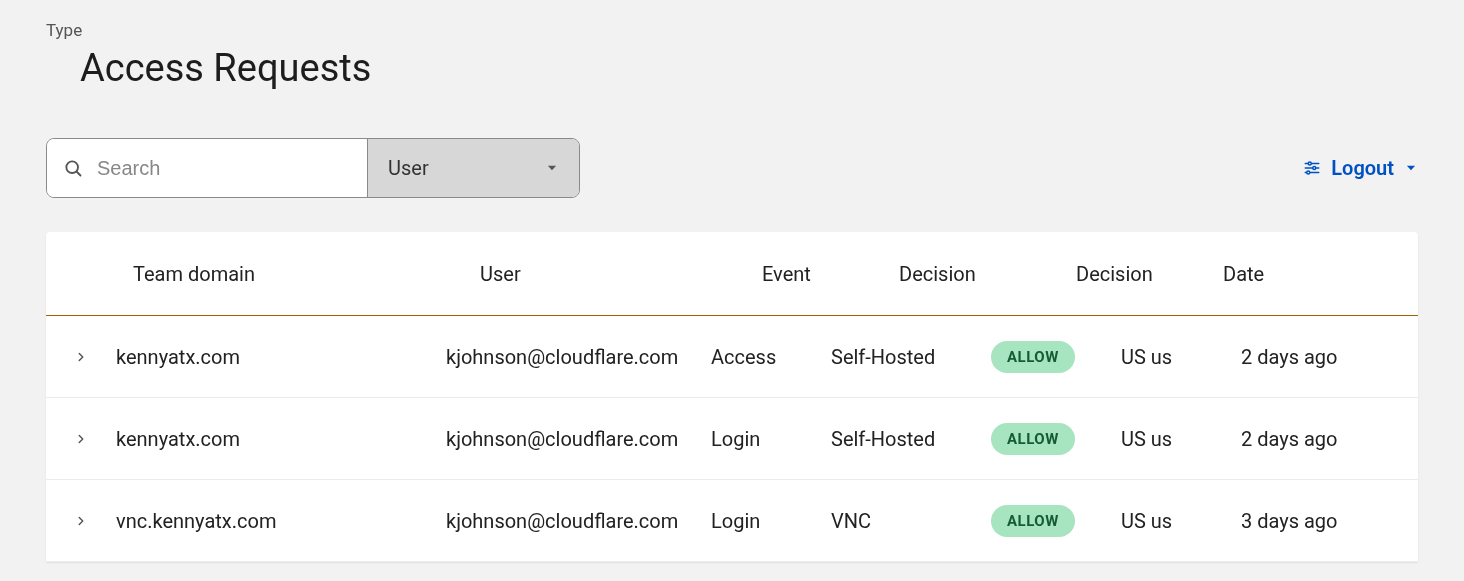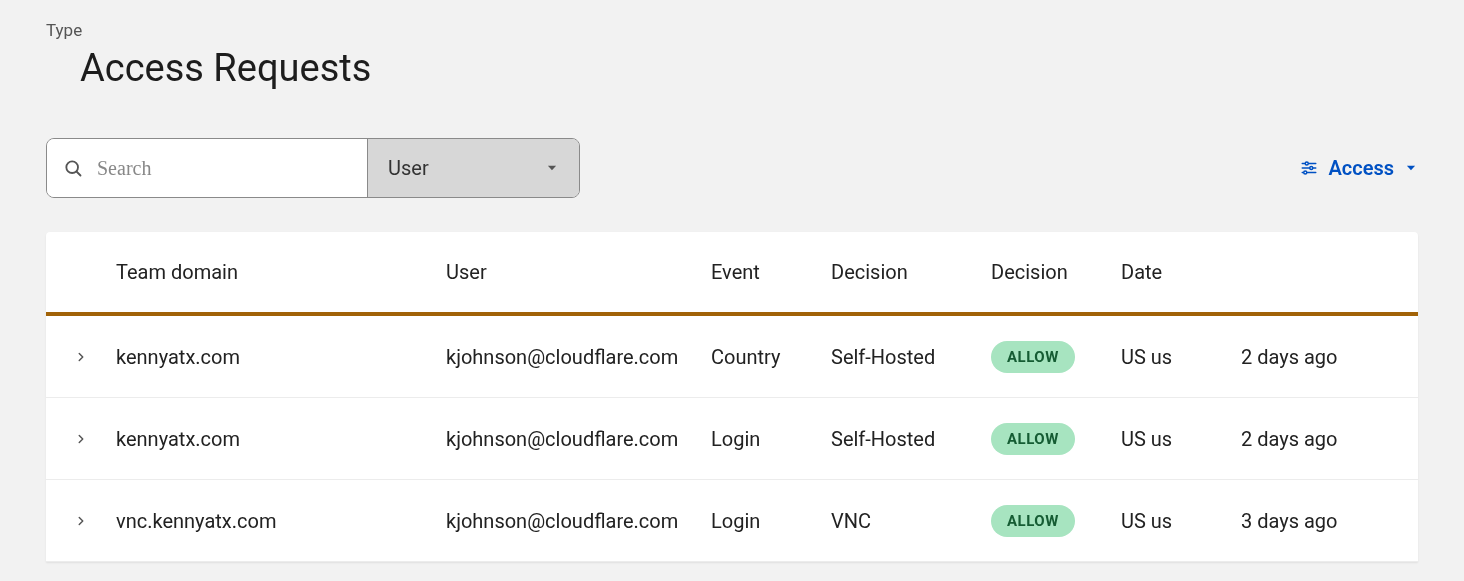--- a/index.html
+++ b/index.html
@@ -49,21 +49,20 @@
   }
   .search-box svg { flex: none; }
   .search-input {
     border: none;
     outline: none;
     font-size: 20px;
     color: #333;
     background: transparent;
     margin-left: 14px;
     width: 100%;
-    font-family: Liberation Serif, serif;
   }
   .search-input::placeholder { color: #888; }
   .search-select {
     display: flex;
     align-items: center;
     justify-content: space-between;
     background: #d7d7d7;
     border-left: 1px solid #8a8a8a;
     padding: 0 20px;
     width: 212px;
@@ -86,22 +85,23 @@
     border-radius: 4px 4px 0 0;
     box-shadow: 0 1px 2px rgba(0,0,0,0.08);
   }
   .thead, .trow {
     display: grid;
     grid-template-columns: 70px 330px 265px 120px 160px 130px 120px 170px;
     align-items: center;
   }
   .thead {
     height: 84px;
-    border-bottom: 4px solid #a16207;
+    border-bottom: 1px solid #a16207;
     padding: 0 0 0 0;
+    gap: 17px;
   }
   .thead .th {
     font-size: 20px;
     font-weight: 400;
     color: #222;
     padding-left: 0;
   }
   .thead .th.first-col { padding-left: 0; }
   .trow {
     height: 82px;
@@ -154,21 +154,21 @@
 
     <div class="filter-btn">
       <svg width="18" height="18" viewBox="0 0 24 24" fill="none" stroke="#0051c3" stroke-width="2" stroke-linecap="round">
           <line x1="3" y1="6" x2="21" y2="6"></line>
           <circle cx="9" cy="6" r="2" fill="#fff"></circle>
           <line x1="3" y1="12" x2="21" y2="12"></line>
           <circle cx="15" cy="12" r="2" fill="#fff"></circle>
           <line x1="3" y1="18" x2="21" y2="18"></line>
           <circle cx="7" cy="18" r="2" fill="#fff"></circle>
         </svg>
-      <span>Access</span>
+      <span>Logout</span>
       <svg width="14" height="14" viewBox="0 0 24 24" fill="#0051c3">
           <path d="M5 8l7 8 7-8z"></path>
         </svg>
     </div>
   </div>
 
   <div class="table-wrap">
     <div class="thead">
       <div class="th"></div>
       <div class="th first-col">Team domain</div>
@@ -180,21 +180,21 @@
     </div>
     <div id="tbody">
         <div class="trow">
     <div class="expand-cell">
       <svg width="14" height="14" viewBox="0 0 24 24" fill="none" stroke="currentColor" stroke-width="2.5" stroke-linecap="round" stroke-linejoin="round">
               <polyline points="9 18 15 12 9 6"></polyline>
             </svg>
     </div>
     <div class="td">kennyatx.com</div>
     <div class="td">kjohnson@cloudflare.com</div>
-    <div class="td">Country</div>
+    <div class="td">Access</div>
     <div class="td">Self-Hosted</div>
     <div class="td"><span class="badge-allow">ALLOW</span></div>
     <div class="td">US us</div>
     <div class="td">2 days ago</div>
   </div>
         <div class="trow">
     <div class="expand-cell">
       <svg width="14" height="14" viewBox="0 0 24 24" fill="none" stroke="currentColor" stroke-width="2.5" stroke-linecap="round" stroke-linejoin="round">
               <polyline points="9 18 15 12 9 6"></polyline>
             </svg>

